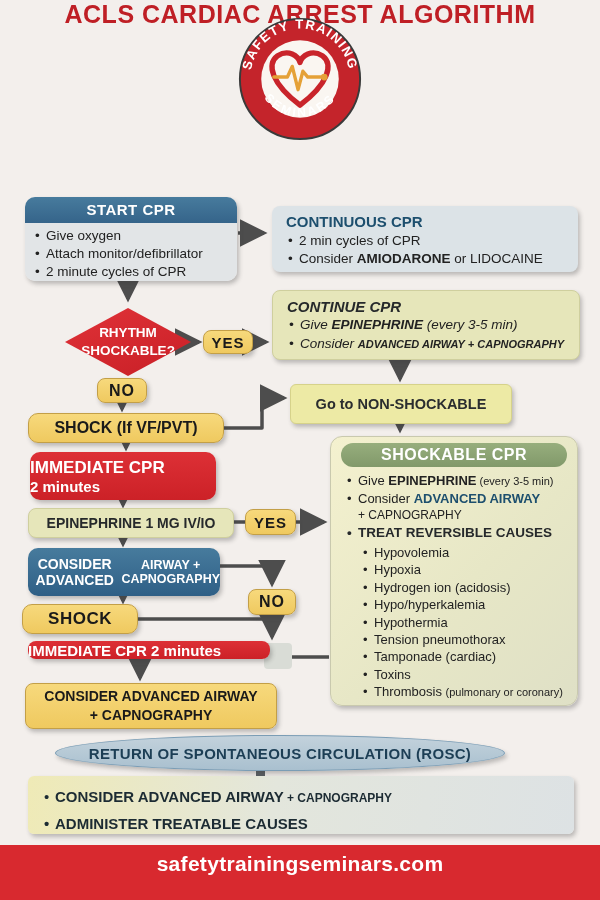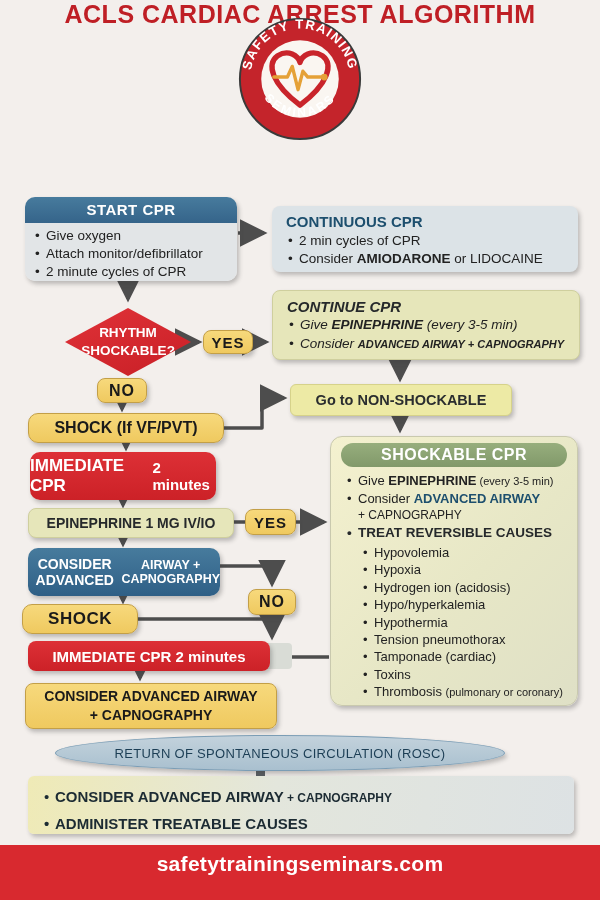--- a/index.html
+++ b/index.html
@@ -26,21 +26,21 @@
     text-align:center;letter-spacing:.5px;}
   .body-grey{background:#e2e5e7;}
   .bl{position:relative;padding-left:13px;}
   .bl::before{content:"•";position:absolute;left:2px;top:0;}
 
   .yellow{background:linear-gradient(180deg,#f7d97c,#efc95f);border:1px solid #c39f47;border-radius:8px;
     color:#1a1a1a;font-weight:bold;display:flex;align-items:center;justify-content:center;}
   .pale-green{background:#e6e6ba;border:1px solid #cfcf9e;border-radius:8px;}
   .pale-yellow{background:#edeaa5;border:1px solid #d6d28a;border-radius:6px;}
   .red-box{background:linear-gradient(180deg,#dd3036,#cc2127);border-radius:10px;color:#fff;font-weight:bold;
-    display:flex;flex-direction:row;align-items:center;justify-content:center;}
+    display:flex;flex-direction:column;align-items:flex-start;justify-content:center;}
   .blue-box{background:linear-gradient(180deg,#477b9d,#2f5f86);border-radius:10px;color:#fff;font-weight:bold;
     display:flex;align-items:center;justify-content:center;text-align:center;}
 
   .diamond{
     background:linear-gradient(160deg,#e03238,#c81f26);
     clip-path:polygon(50% 0,100% 50%,50% 100%,0 50%);
     display:flex;flex-direction:column;align-items:center;justify-content:center;
     color:#fff;font-weight:bold;font-size:13.5px;line-height:1.3;text-align:center;
   }
 
@@ -50,21 +50,21 @@
   }
   .bigbox-hdr{
     background:linear-gradient(180deg,#97ae7d,#81996a);border-radius:12px;color:#fff;
     font-weight:bold;font-size:16px;letter-spacing:.5px;text-align:center;line-height:24px;
   }
 
   .rosc{
     background:linear-gradient(180deg,#c3d2dc,#a9c0cf);
     border:1.5px solid #7b9db5;border-radius:50%;
     display:flex;align-items:center;justify-content:center;
-    color:#1c3e55;font-weight:normal;font-size:13px;letter-spacing:.3px;
+    color:#1c3e55;font-weight:bold;font-size:15px;letter-spacing:.3px;
   }
   .bottom-box{
     background:linear-gradient(100deg,#efeab6 0%,#e3e6dc 45%,#dde2e4 100%);
     border-radius:6px;padding:8px 14px;font-size:15px;color:#1c2b33;
   }
   .footer{
     position:absolute;left:0;top:845px;width:600px;height:72px;background:#d8292f;z-index:3;
     display:flex;align-items:flex-start;justify-content:center;
   }
   .footer span{color:#fff;font-weight:bold;font-size:21px;letter-spacing:.3px;margin-top:7px;}
@@ -157,21 +157,21 @@
     <div class="bl" style="font-size:13.5px;line-height:19px;margin-left:4px;">
       <span>Give </span><span style="font-weight:bold;">EPINEPHRINE</span><span> (every 3-5 min)</span>
     </div>
     <div class="bl" style="font-size:13.5px;line-height:19px;margin-left:4px;">
       <span>Consider </span><span class="small-caps" style="font-weight:600;">ADVANCED AIRWAY + CAPNOGRAPHY</span>
     </div>
   </div>
 
   <div class="node yellow shadow" style="left:97px;top:378px;width:50px;height:25px;font-size:16px;letter-spacing:1px;">NO</div>
 
-  <div class="node pale-yellow shadow" style="left:290px;top:384px;width:222px;height:32px;display:flex;align-items:center;justify-content:center;font-size:14.5px;font-weight:600;color:#2a2d2f;">Go to NON-SHOCKABLE</div>
+  <div class="node pale-yellow shadow" style="left:290px;top:384px;width:222px;height:40px;display:flex;align-items:center;justify-content:center;font-size:14.5px;font-weight:600;color:#2a2d2f;">Go to NON-SHOCKABLE</div>
 
   <div class="node yellow shadow" style="left:28px;top:413px;width:196px;height:30px;font-size:16px;border-radius:10px;">SHOCK (If VF/PVT)</div>
 
   <div class="node red-box shadow" style="left:30px;top:452px;width:186px;height:48px;">
     <span style="font-size:17px;">IMMEDIATE CPR</span>
     <span style="font-size:15px;">2 minutes</span>
   </div>
 
   <div class="node pale-green shadow" style="left:28px;top:508px;width:206px;height:30px;display:flex;align-items:center;justify-content:center;font-size:14px;font-weight:bold;color:#26292b;">EPINEPHRINE 1 MG IV/IO</div>
 
@@ -179,21 +179,21 @@
 
   <div class="node blue-box shadow" style="left:28px;top:548px;width:192px;height:48px;">
     <span style="font-size:14px;">CONSIDER ADVANCED</span>
     <span style="font-size:12.5px;">AIRWAY + CAPNOGRAPHY</span>
   </div>
 
   <div class="node yellow shadow" style="left:22px;top:604px;width:116px;height:30px;font-size:17px;border-radius:10px;letter-spacing:.5px;">SHOCK</div>
 
   <div class="node yellow shadow" style="left:248px;top:589px;width:48px;height:26px;font-size:16px;letter-spacing:1px;">NO</div>
 
-  <div class="node red-box shadow" style="left:28px;top:641px;width:242px;height:30px;border-radius:8px;font-size:15px;">IMMEDIATE CPR 2 minutes</div>
+  <div class="node red-box shadow" style="left:28px;top:641px;width:242px;height:18px;border-radius:8px;font-size:15px;">IMMEDIATE CPR 2 minutes</div>
 
   <div class="node yellow shadow" style="left:25px;top:683px;width:252px;height:46px;flex-direction:column;font-size:14px;line-height:19px;">
     <span>CONSIDER ADVANCED AIRWAY</span>
     <span>+ CAPNOGRAPHY</span>
   </div>
 
   <div class="node bigbox shadow" style="left:330px;top:436px;width:248px;height:270px;padding:6px 8px;">
     <div class="bigbox-hdr" style="height:24px;margin:0 2px 5px 2px;">SHOCKABLE CPR</div>
     <div class="bl" style="font-size:13px;line-height:18px;margin-left:6px;">
       <span>Give </span><span style="font-weight:bold;">EPINEPHRINE</span><span style="font-size:11px;"> (every 3-5 min)</span>

